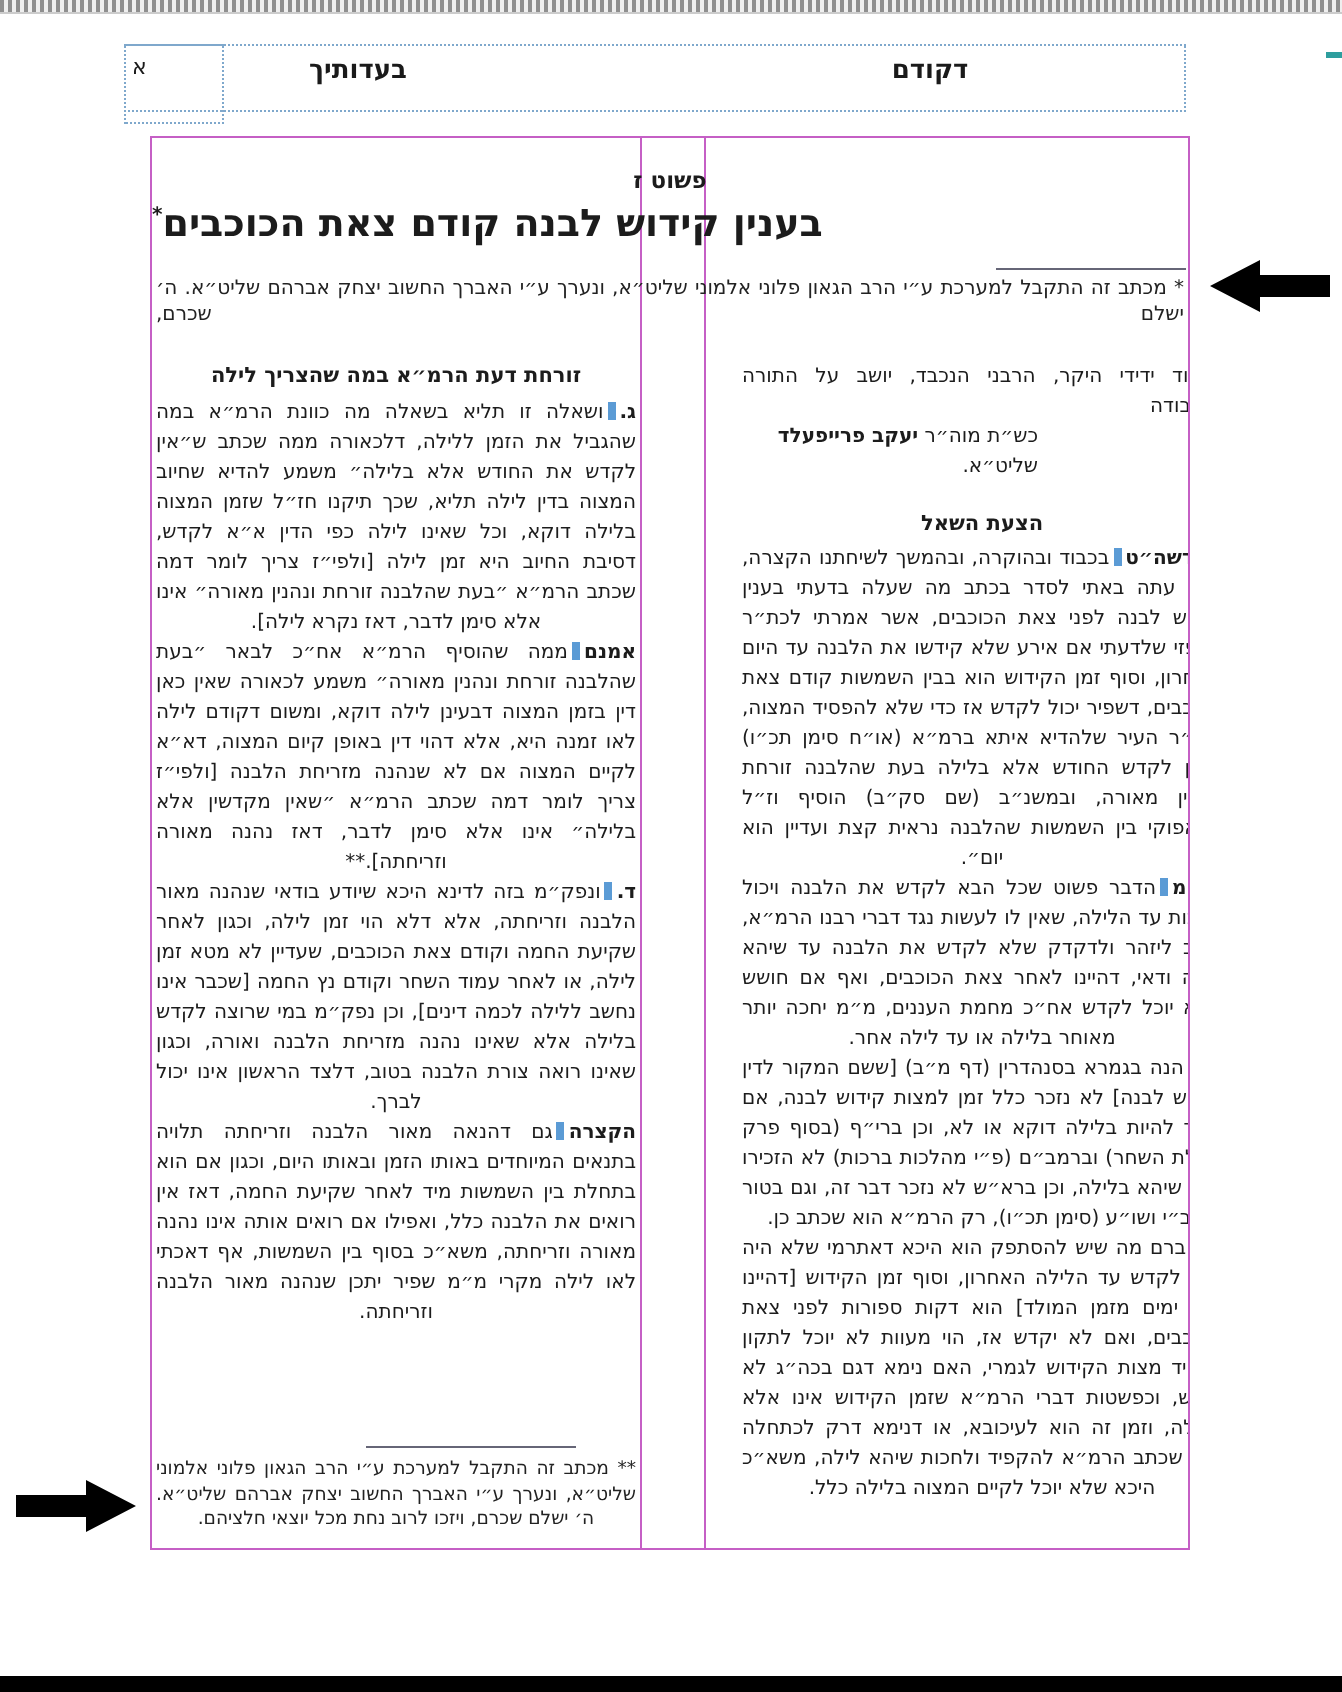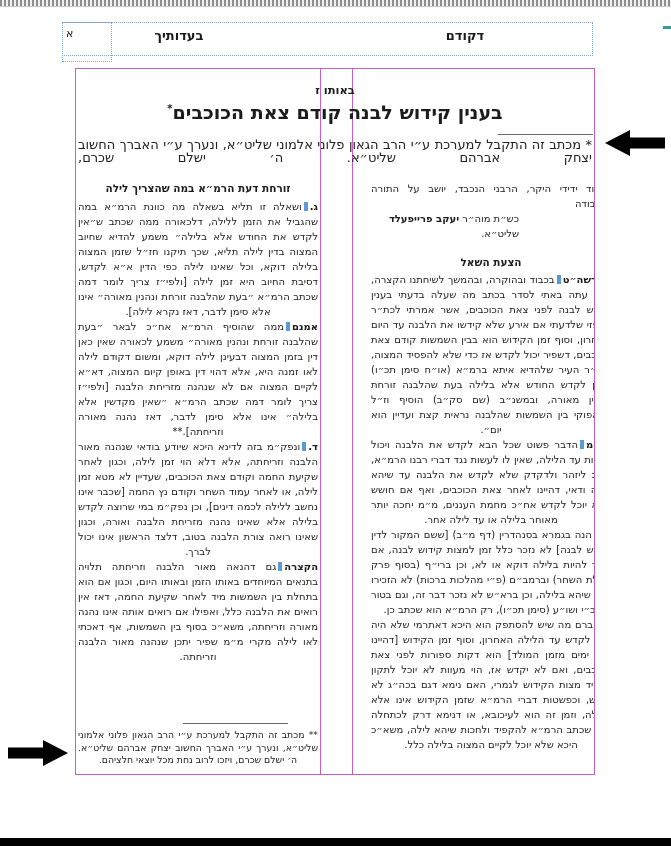--- a/index.html
+++ b/index.html
@@ -30,24 +30,24 @@
   
   .text-area{
     position:absolute;left:75px;top:68px;width:518px;height:705px;
     border:1px solid #c55fc5;overflow:hidden;direction:rtl;color:#1c1c1c;
   }
   .col-guide{position:absolute;top:0;bottom:0;width:1px;background:#c55fc5;z-index:0;}
   .guide-a{left:244px;}
   .guide-b{left:276px;}
   .layer{position:relative;z-index:1;}
   .siman{position:absolute;left:0;right:0;top:14px;text-align:center;font-weight:bold;font-size:11.5px;}
-  .main-title{position:absolute;left:0;right:0;top:32px;text-align:center;font-weight:bold;font-size:19px;}
+  .main-title{position:absolute;left:0;right:0;top:32px;text-align:left;font-weight:bold;font-size:19px;}
   .main-title sup{font-size:10px;}
   .fn-sep-top{position:absolute;top:65px;right:1px;width:95px;border-top:1px solid #667;}
-  .fn-top{position:absolute;top:70px;right:2px;left:2px;font-size:13px;line-height:12.5px;color:#222;}
+  .fn-top{position:absolute;top:70px;right:2px;left:2px;font-size:10px;line-height:12.5px;color:#222;}
   .fn-top .l1{display:block;text-align:justify;text-align-last:justify;}
   .fn-top .l2{display:block;text-align:right;padding-right:38px;}
   .col{position:absolute;top:112px;font-size:10px;line-height:15px;text-align:justify;overflow:hidden;}
   .col-right{left:279px;width:240px;max-height:592px;margin-left:16px;}
   .col-left{left:2px;width:240px;max-height:538px;}
   .addr1{display:block;text-align:justify;text-align-last:justify;}
   .addr2{display:block;text-align:right;padding-right:92px;}
   .col-heading{font-weight:bold;font-size:10.5px;text-align:center;margin:14px 0 2px 0;}
   .col-left .col-heading{margin:0 0 3px 0;}
   .para{margin:0;text-align:justify;text-align-last:center;}
@@ -79,21 +79,21 @@
   </div>
   <div class="pagenum-box">
     <span class="pagenum">א</span>
   </div>
 
   <div class="text-area">
     <div class="col-guide guide-a"></div>
     <div class="col-guide guide-b"></div>
 
     <div class="layer">
-      <div class="siman">באותו ז</div>
+      <div class="siman">פשוט ז</div>
       <div class="main-title"><span>בענין קידוש לבנה קודם צאת הכוכבים</span><sup>*</sup></div>
 
       <div class="fn-sep-top"></div>
       <div class="fn-top">
         <span class="l1">*  מכתב זה התקבל למערכת ע״י הרב הגאון פלוני אלמוני שליט״א, ונערך ע״י האברך החשוב יצחק אברהם שליט״א. ה׳ ישלם שכרם,</span>
       </div>
 
       <div class="col col-right">
         <span class="addr1">לכבוד ידידי היקר, הרבני הנכבד, יושב על התורה והעבודה</span>
         <span class="addr2"><span>כש״ת מוה״ר </span><b>יעקב פרייפעלד</b><span> שליט״א.</span></span>

